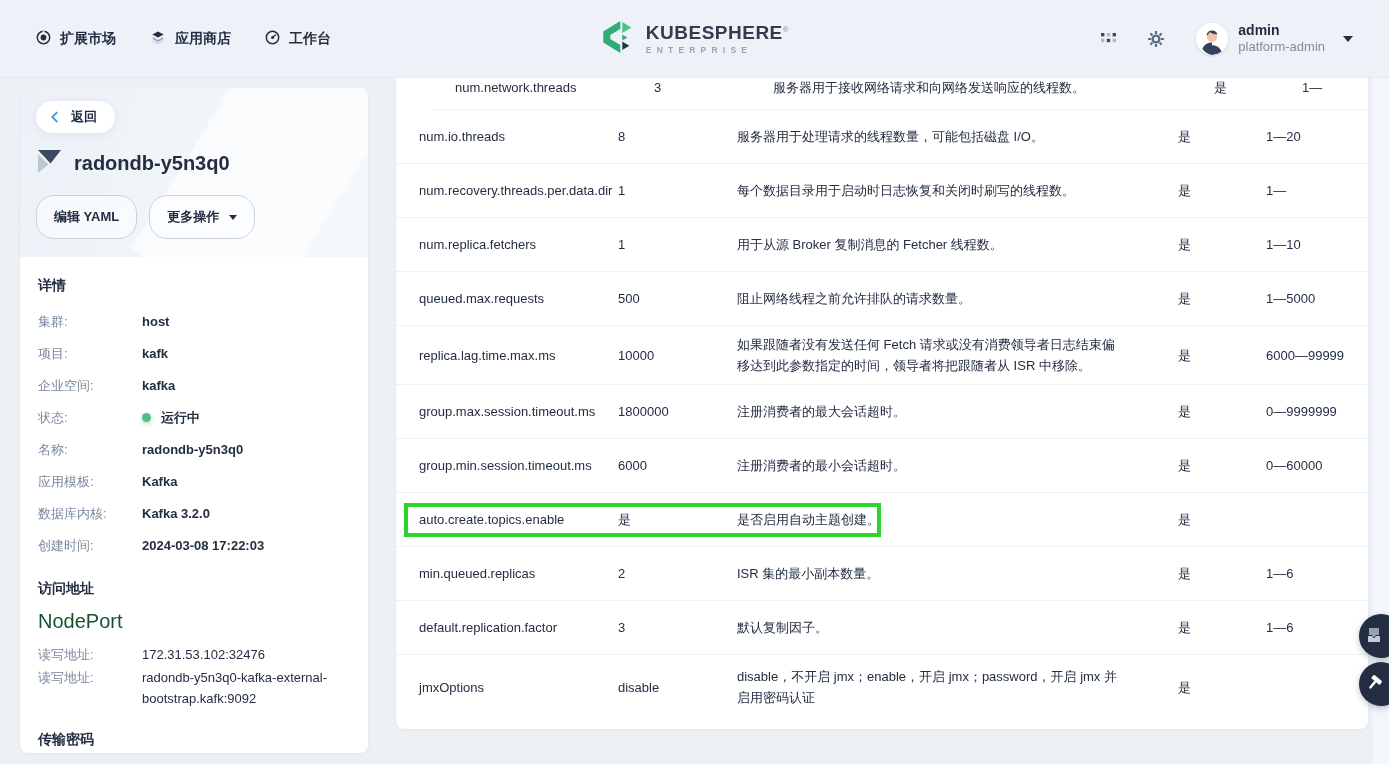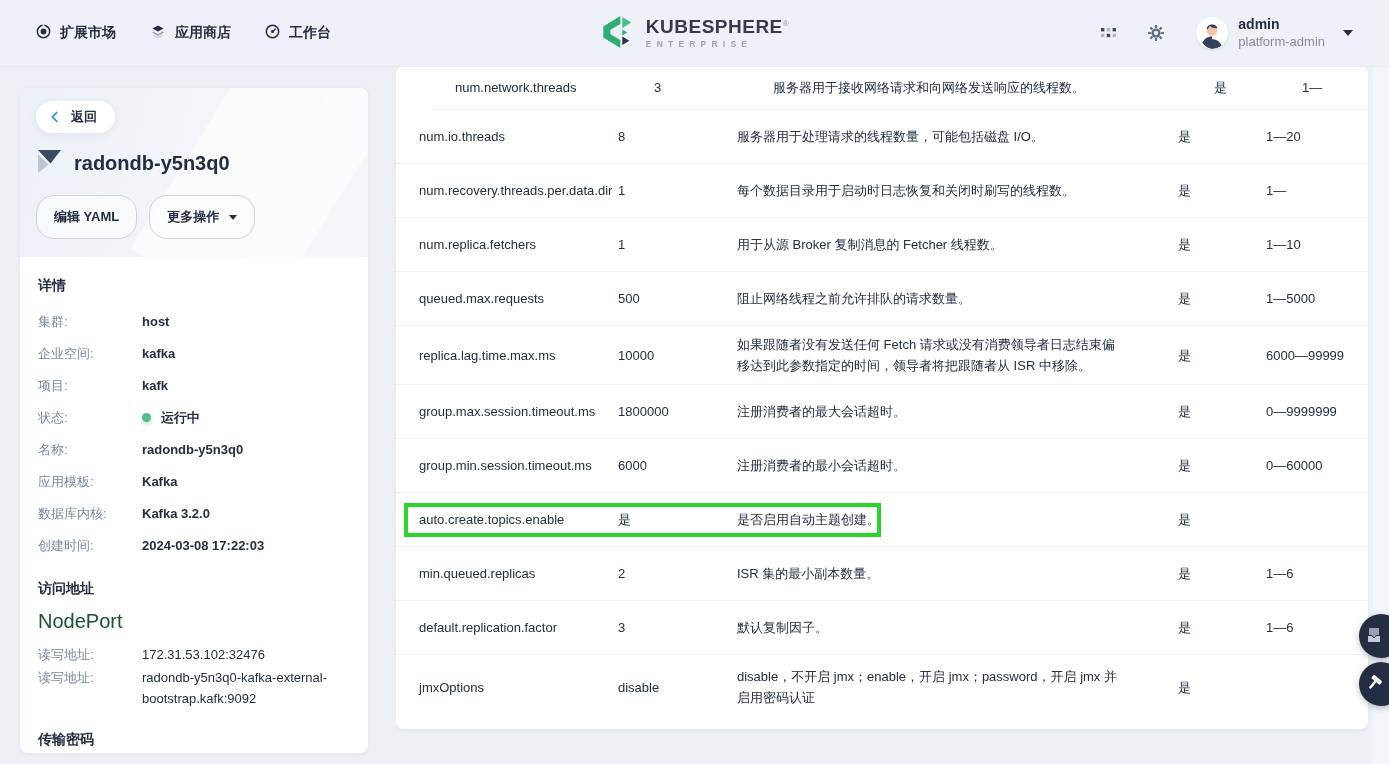--- a/index.html
+++ b/index.html
@@ -3,21 +3,21 @@
 <meta charset="utf-8">
 <style>
   * { margin:0; padding:0; box-sizing:border-box; }
   html,body { width:1389px; height:764px; overflow:hidden; }
   body {
     font-family:"Liberation Sans","DejaVu Sans",sans-serif;
     background:#edf1f6; color:#242e42; font-size:13px; position:relative;
   }
   
   .topbar {
-    position:absolute; top:0; left:0; width:1389px; height:67px;
+    position:absolute; top:0; left:0; width:1389px; height:78px;
     background:#eef2f8; display:flex; align-items:center; padding:0 36px;
     border-bottom:1px solid rgba(36,46,66,.04); z-index:5;
   }
   .topnav { display:flex; align-items:center; gap:34px; }
   .nav-item { display:flex; align-items:center; gap:9px; cursor:pointer; }
   .nav-item span.lbl { font-size:14px; font-weight:600; color:#242e42; }
   .logo { position:absolute; left:50%; transform:translateX(-50%); display:flex; align-items:center; gap:10px; }
   .logo-text { display:flex; flex-direction:column; line-height:1; }
   .logo-name { font-size:19px; font-weight:700; letter-spacing:.5px; color:#363a4d; }
   .logo-name sup { font-size:8px; color:#8a92a5; font-weight:400; }
@@ -240,26 +240,26 @@
   </div>
 
   <div class="sb-body">
     <div class="sec-h first">详情</div>
 
     <div class="drow">
       <span class="dl">集群:</span>
       <span class="dv">host</span>
     </div>
     <div class="drow">
+      <span class="dl">项目:</span>
+      <span class="dv">kafk</span>
+    </div>
+    <div class="drow">
       <span class="dl">企业空间:</span>
       <span class="dv">kafka</span>
-    </div>
-    <div class="drow">
-      <span class="dl">项目:</span>
-      <span class="dv">kafk</span>
     </div>
     <div class="drow">
       <span class="dl">状态:</span>
       <span class="dv status-val">
         <span class="dot"></span>
         <span>运行中</span>
       </span>
     </div>
     <div class="drow">
       <span class="dl">名称:</span>

